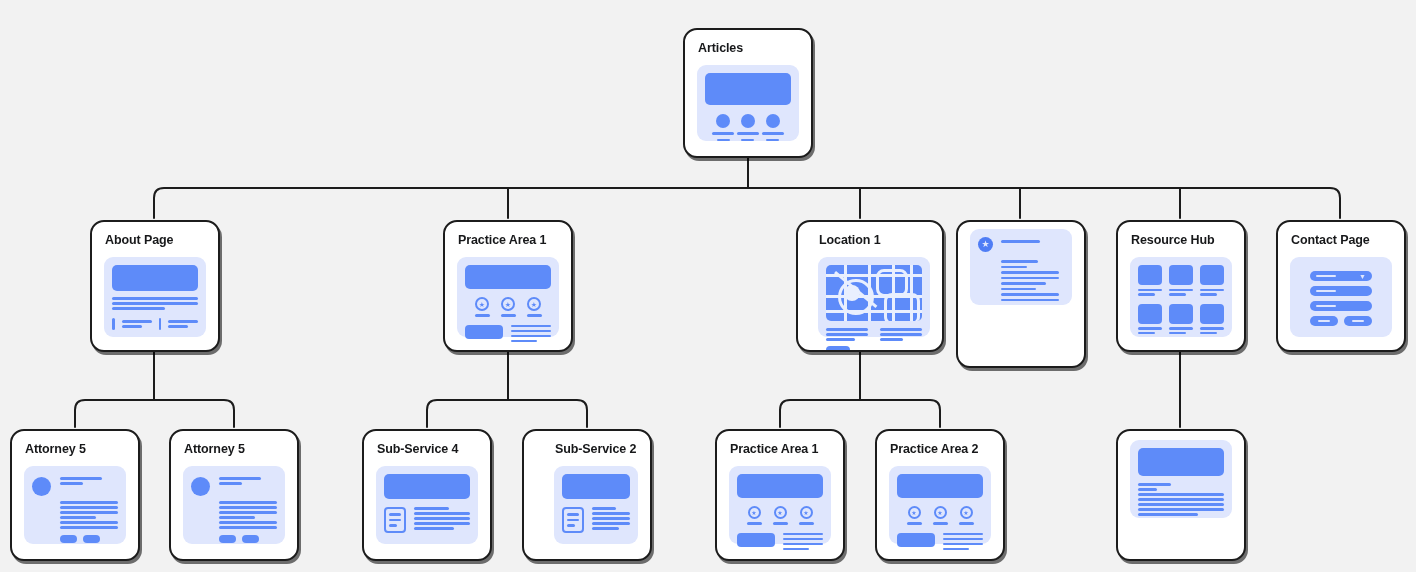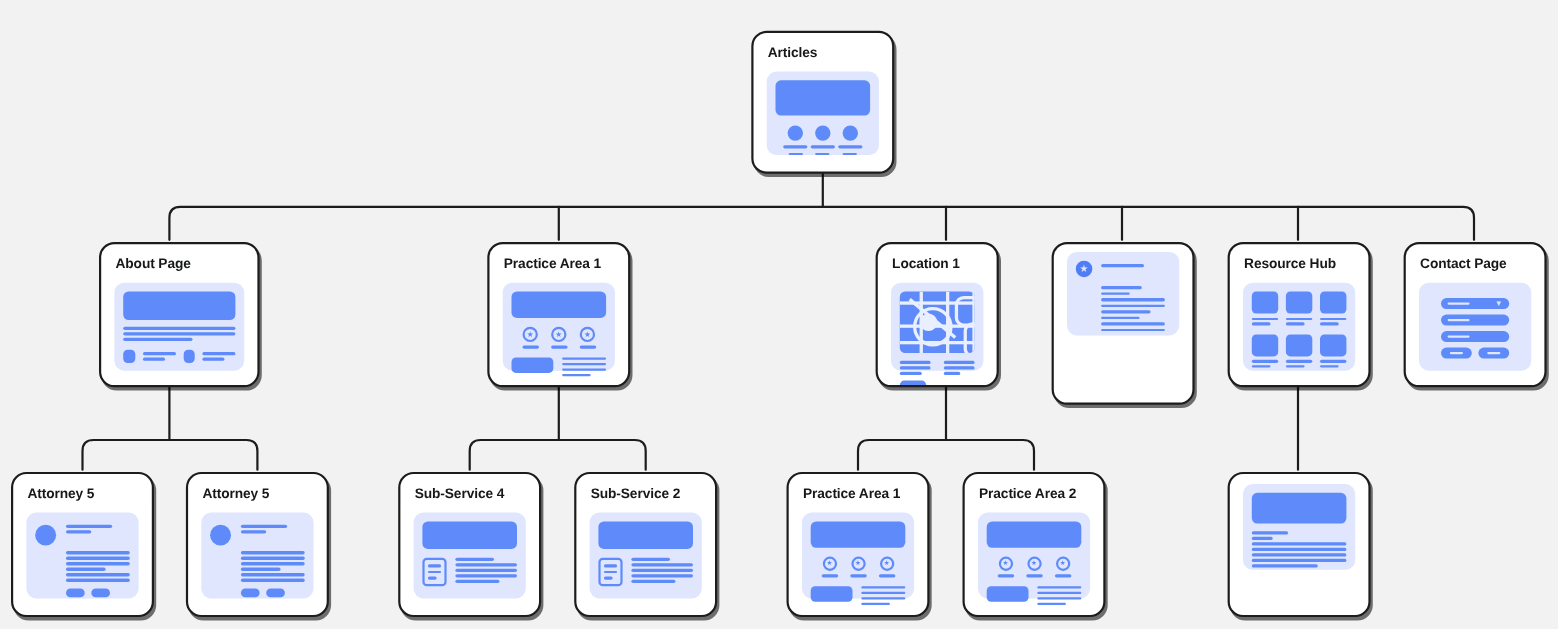--- a/index.html
+++ b/index.html
@@ -165,21 +165,21 @@
           </div>
         <div class="hp-ico">
             <div class="dot"></div>
             <div class="bar"></div>
             <div class="bar"></div>
           </div>
       </div>
     </div>
   </div>
 
-  <div class="node" style="left:90px;top:220px;width:146px;height:132px;">
+  <div class="node" style="left:90px;top:220px;width:130px;height:132px;">
     <div class="node-title">About Page</div>
     <div class="thumb" style="height:80px;">
       <div class="hero ab-hero"></div>
       <div class="ab-lines">
         <div class="bar" style="width:100%"></div>
         <div class="bar" style="width:100%"></div>
         <div class="bar" style="width:62%"></div>
       </div>
       <div class="ab-cta">
         <div class="pill"></div>
@@ -219,21 +219,21 @@
         <div class="stk">
           <div class="bar" style="width:100%"></div>
           <div class="bar" style="width:100%"></div>
           <div class="bar" style="width:100%"></div>
           <div class="bar" style="width:64%"></div>
         </div>
       </div>
     </div>
   </div>
 
-  <div class="node" style="left:796px;top:220px;width:112px;height:132px;">
+  <div class="node" style="left:796px;top:220px;width:148px;height:132px;padding-left:8px;">
     <div class="node-title">Location 1</div>
     <div class="thumb" style="height:80px;">
       <div class="map">
         <div class="road" style="left:0;top:9px;width:100%;height:2.5px;"></div>
         <div class="road" style="left:0;top:30px;width:100%;height:2.5px;"></div>
         <div class="road" style="left:0;top:45px;width:100%;height:2.5px;"></div>
         <div class="road" style="left:18px;top:0;width:2.5px;height:100%;"></div>
         <div class="road" style="left:42px;top:0;width:2.5px;height:100%;"></div>
         <div class="road" style="left:66px;top:0;width:2.5px;height:100%;"></div>
         <div class="road" style="left:84px;top:0;width:2.5px;height:100%;"></div>
@@ -420,21 +420,21 @@
           <div class="bar" style="width:62%"></div>
           <div class="bar" style="width:100%"></div>
           <div class="bar" style="width:100%"></div>
           <div class="bar" style="width:100%"></div>
           <div class="bar" style="width:72%"></div>
         </div>
       </div>
     </div>
   </div>
 
-  <div class="node" style="left:522px;top:429px;width:130px;height:132px;">
+  <div class="node" style="left:522px;top:429px;width:130px;height:132px;padding-left:18px;">
     <div class="node-title">Sub-Service 2</div>
     <div class="thumb" style="height:78px;">
       <div class="hero ss-hero"></div>
       <div class="ss-body">
         <div class="doc">
           <div class="bar" style="width:100%"></div>
           <div class="bar" style="width:100%"></div>
           <div class="bar" style="width:65%"></div>
         </div>
         <div class="ss-stk">

